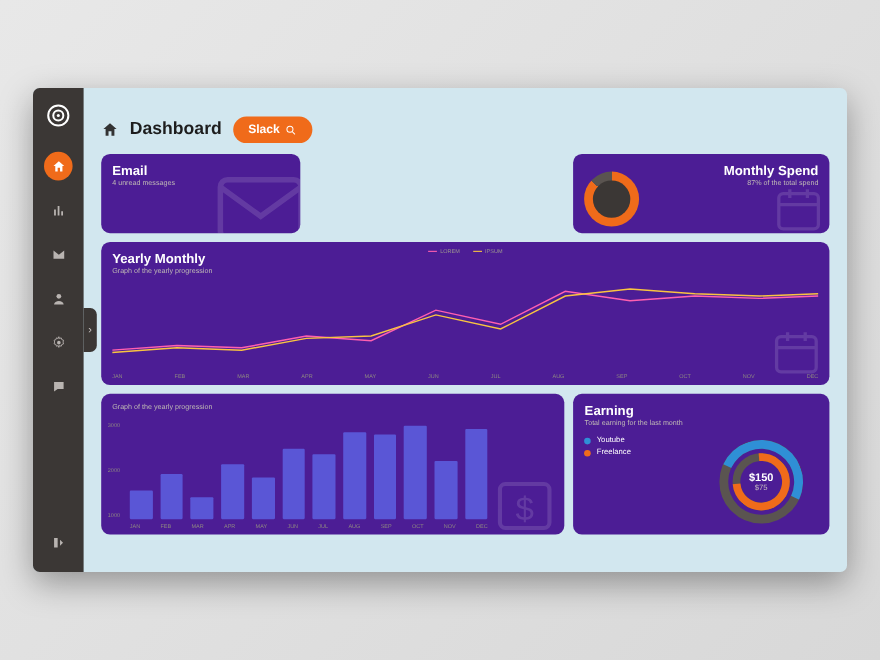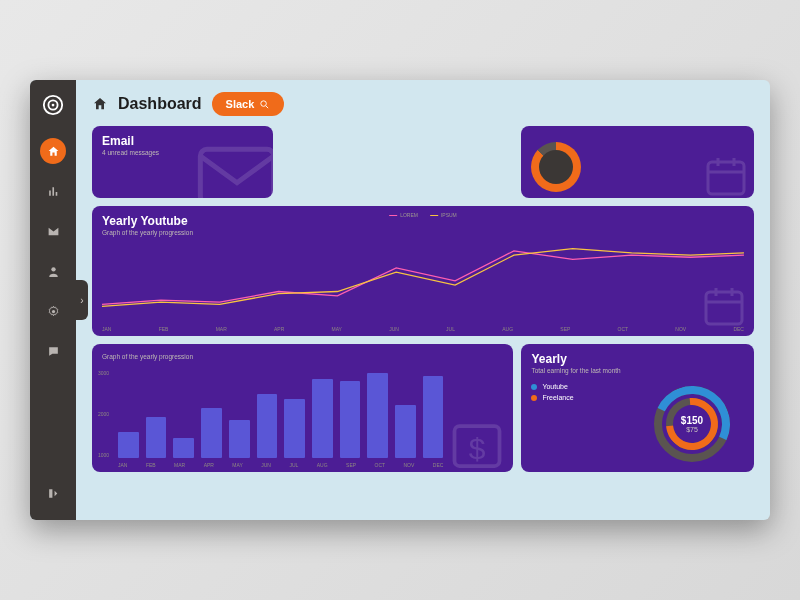--- a/index.html
+++ b/index.html
@@ -29,21 +29,21 @@
     color:#b9b4b1;cursor:pointer;font-size:12px;
   }
   .nav-item.active { background:#f06b1a;color:#fff; }
   .nav-item svg { width:13px;height:13px;fill:currentColor; }
   .logout { color:#b9b4b1; }
   .expand-tab {
     position:absolute;left:46px;top:50%;transform:translateY(-50%);
     width:12px;height:40px;background:#3b3735;border-radius:0 6px 6px 0;
     color:#cfc9c6;display:flex;align-items:center;justify-content:center;font-size:10px;
   }
-  .main { flex:1;padding:12px 16px 14px;display:flex;flex-direction:column; }
+  .main { flex:1;padding:26px 16px 14px;display:flex;flex-direction:column; }
   .topbar { display:flex;align-items:center;gap:10px;margin-bottom:10px; }
   .home-ico { width:16px;height:16px;fill:#333; }
   .title { font-weight:700;font-size:16px;color:#1d1d1d; }
   .search-wrap { flex:1;display:flex;justify-content:center; }
   .search {
     width:260px;height:24px;border:none;border-radius:12px;
     background:#b8b2af;color:#fff;padding:0 12px;font-size:11px;
   }
   .search::placeholder{color:#eee;}
   .search-btn {
@@ -178,33 +178,37 @@
         <div class="card-title">Email</div>
         <div class="card-sub">4 unread messages</div>
         <svg class="bg-ico email-ico" viewBox="0 0 24 18">
             <rect x="1" y="1" width="22" height="16" rx="2" fill="none" stroke="#fff" stroke-width="1.5"></rect>
             <path d="M1 3l11 8 11-8" fill="none" stroke="#fff" stroke-width="1.5"></path>
           </svg>
       </div>
 
 
       <div class="card row1c">
+        <div class="rt">
+          <div class="card-title">Monthly Spend</div>
+          <div class="card-sub">87% of the total spend</div>
+        </div>
         <div class="monthly-body">
           <div class="donut d1">
             <div class="donut-txt">$378</div>
           </div>
         </div>
         <svg class="bg-ico cal-ico" viewBox="0 0 24 24">
             <rect x="3" y="5" width="18" height="16" rx="2" fill="none" stroke="#fff" stroke-width="1.5"></rect>
             <path d="M3 10h18M8 3v4M16 3v4" stroke="#fff" stroke-width="1.5"></path>
           </svg>
       </div>
 
       <div class="card row2">
-        <div class="card-title">Yearly Youtube</div>
+        <div class="card-title">Yearly Monthly</div>
         <div class="card-sub">Graph of the yearly progression</div>
         <div class="legend">
           <span class="lg1">LOREM</span>
           <span class="lg2">IPSUM</span>
         </div>
         <svg class="chart-line" viewBox="0 0 600 80" preserveAspectRatio="none">
           <polyline fill="none" stroke="#ff5fb0" stroke-width="1.2" points="0,62 55,58 110,60 165,50 220,54 275,28 330,40 385,12 440,20 495,16 550,18 600,16"></polyline>
           <polyline fill="none" stroke="#f9c440" stroke-width="1.2" points="0,64 55,60 110,62 165,52 220,50 275,32 330,44 385,16 440,10 495,14 550,16 600,14"></polyline>
         </svg>
         <div class="months">
@@ -262,21 +266,21 @@
             <span>NOV</span>
             <span>DEC</span>
         </div>
         <svg class="bg-ico dollar-ico" viewBox="0 0 24 24">
             <rect x="3" y="4" width="18" height="16" rx="2" fill="none" stroke="#fff" stroke-width="1.5"></rect>
             <text x="12" y="17" text-anchor="middle" font-size="12" fill="#fff">$</text>
           </svg>
       </div>
 
       <div class="card row3b">
-        <div class="card-title">Yearly</div>
+        <div class="card-title">Earning</div>
         <div class="card-sub">Total earning for the last month</div>
         <div class="earn-legend">
           <div>
               <span class="dot dot-b"></span>
               <span>Youtube</span>
             </div>
           <div>
               <span class="dot dot-o"></span>
               <span>Freelance</span>
             </div>

